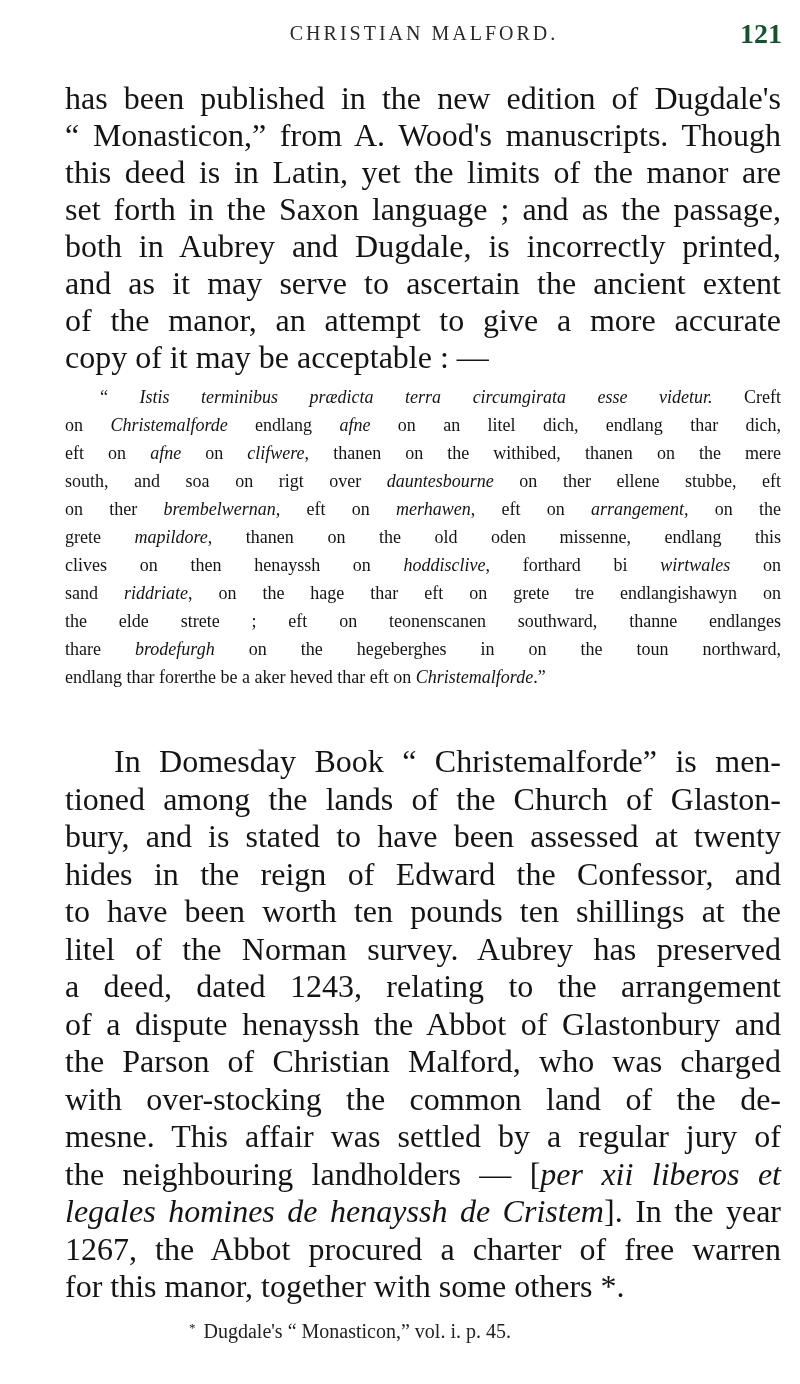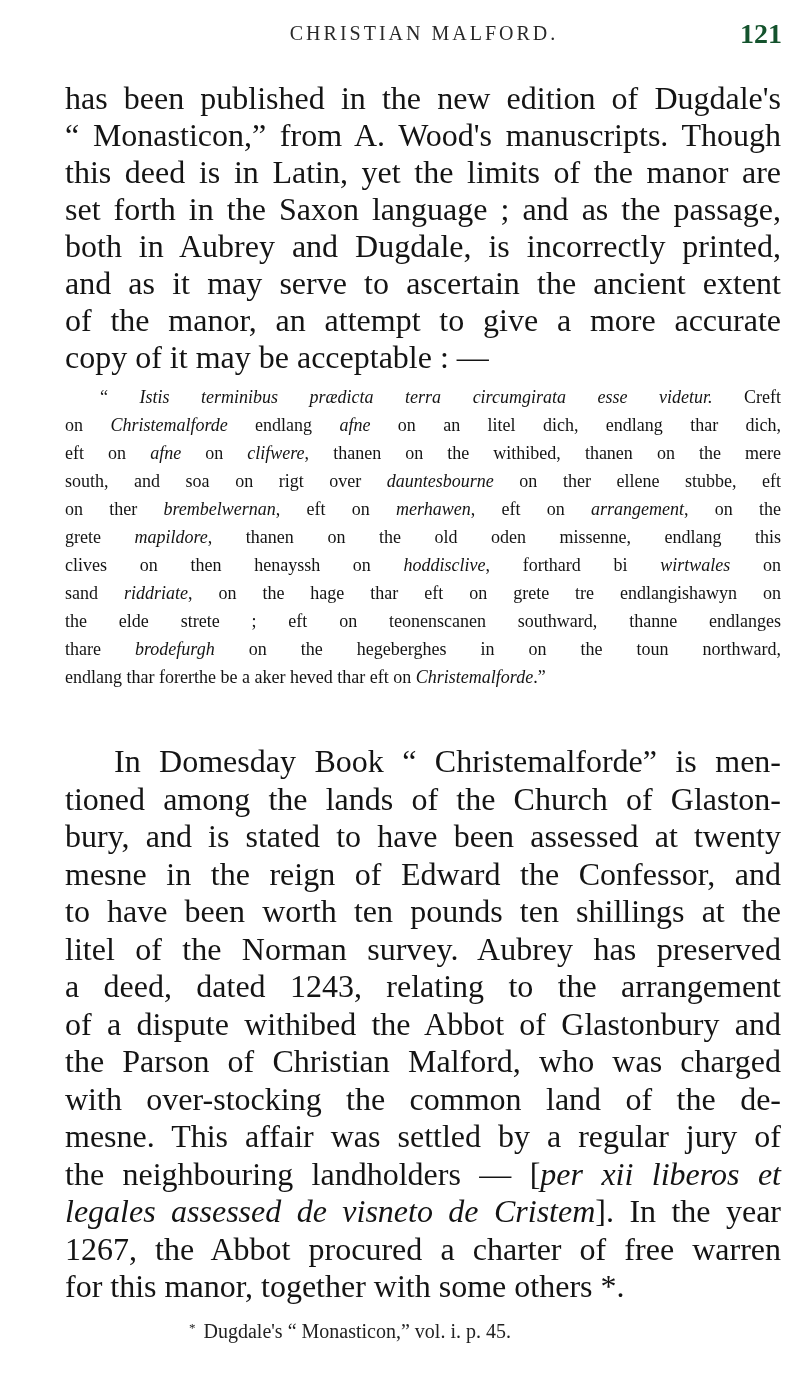--- a/index.html
+++ b/index.html
@@ -102,30 +102,30 @@
       <div class="line quote-line" style="top: 580px;"><span>sand </span><span class="it">riddriate</span><span>, on the hage thar eft on grete tre endlangishawyn on</span></div>
       <div class="line quote-line" style="top: 608px;"><span>the elde strete ; eft on teonenscanen southward, thanne endlanges</span></div>
       <div class="line quote-line" style="top: 636px;"><span>thare </span><span class="it">brodefurgh</span><span> on the hegeberghes in on the toun northward,</span></div>
       <div class="line quote-line last" style="top: 664px;"><span>endlang thar forerthe be a aker heved thar eft on </span><span class="it">Christemalforde</span><span>.”</span></div>
     </div>
 
   <div id="para2-block">
       <div class="line body-line indent-p" style="top: 743px;"><span>In Domesday Book “ Christemalforde” is men-</span></div>
       <div class="line body-line" style="top: 780.5px;"><span>tioned among the lands of the Church of Glaston-</span></div>
       <div class="line body-line" style="top: 818px;"><span>bury, and is stated to have been assessed at twenty</span></div>
-      <div class="line body-line" style="top: 855.5px;"><span>mesne in the reign of Edward the Confessor, and</span></div>
+      <div class="line body-line" style="top: 855.5px;"><span>hides in the reign of Edward the Confessor, and</span></div>
       <div class="line body-line" style="top: 893px;"><span>to have been worth ten pounds ten shillings at the</span></div>
       <div class="line body-line" style="top: 930.5px;"><span>litel of the Norman survey.  Aubrey has preserved</span></div>
       <div class="line body-line" style="top: 968px;"><span>a deed, dated 1243, relating to the arrangement</span></div>
-      <div class="line body-line" style="top: 1005.5px;"><span>of a dispute withibed the Abbot of Glastonbury and</span></div>
+      <div class="line body-line" style="top: 1005.5px;"><span>of a dispute henayssh the Abbot of Glastonbury and</span></div>
       <div class="line body-line" style="top: 1043px;"><span>the Parson of Christian Malford, who was charged</span></div>
       <div class="line body-line" style="top: 1080.5px;"><span>with over-stocking the common land of the de-</span></div>
       <div class="line body-line" style="top: 1118px;"><span>mesne.  This affair was settled by a regular jury of</span></div>
       <div class="line body-line" style="top: 1155.5px;"><span>the neighbouring landholders — [</span><span class="it">per xii liberos et</span></div>
-      <div class="line body-line" style="top: 1193px;"><span class="it">legales assessed de visneto de Cristem</span><span>].  In the year</span></div>
+      <div class="line body-line" style="top: 1193px;"><span class="it">legales homines de henayssh de Cristem</span><span>].  In the year</span></div>
       <div class="line body-line" style="top: 1230.5px;"><span>1267, the Abbot procured a charter of free warren</span></div>
       <div class="line body-line last" style="top: 1268px;"><span>for this manor, together with some others *.</span></div>
     </div>
 
   <div class="footnote">
     <span class="star">*</span><span>Dugdale's “ Monasticon,” vol. i. p. 45.</span>
   </div>
 
 </div>
 

